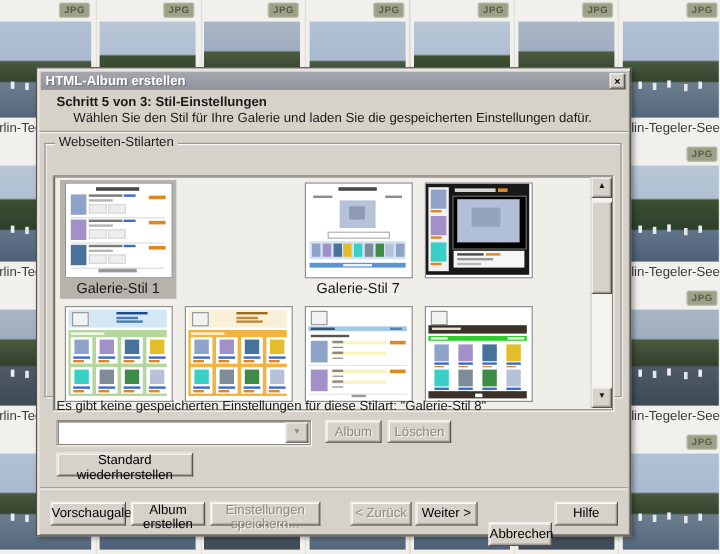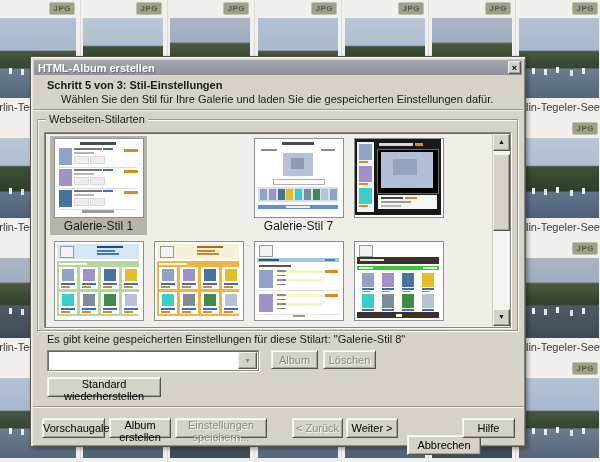--- a/index.html
+++ b/index.html
@@ -58,21 +58,21 @@
   .groove{position:absolute;left:2px;right:2px;height:0;border-top:1px solid #9a968e;border-bottom:1px solid #f6f5f1;}
   .g-top{top:52px;}
   .g-bottom{top:349px;}
   
   .groupbox{
     position:absolute;left:6px;top:62px;width:479px;height:210px;
     border:1px solid #9a968e;box-shadow:inset 1px 1px 0 #f8f7f3,1px 1px 0 #f8f7f3;
   }
   .group-label{position:absolute;left:8px;top:-7px;background:#d6d2c9;padding:0 3px;}
   .listbox{
-    position:absolute;left:6px;top:12px;width:465px;height:194px;
+    position:absolute;left:6px;top:26px;width:465px;height:194px;
     background:#f0eee9;border:1px solid #8a867e;
     box-shadow:inset 1px 1px 0 #6f6b64,1px 1px 0 #fff;
     overflow:hidden;
   }
   .style-list{position:absolute;inset:1px;overflow:hidden;}
   .style-item{position:absolute;width:97px;height:99px;text-align:center;}
   .style-item.selected{background:var(--sel,#b7b3ab);}
   .style-thumb{
     position:relative;width:88px;height:78px;margin:2px auto 0;
     background:#fff;border:1px solid #8e8e8e;overflow:hidden;
@@ -119,21 +119,21 @@
   }
   .btn.disabled{color:#8e8b83;text-shadow:1px 1px 0 #f3f2ed;}
   .b-laden{left:240px;top:293px;width:47px;}
   .b-loeschen{left:292px;top:293px;width:53px;}
   .b-restore{left:16px;top:320px;width:114px;height:20px;}
   .b-preview{left:11px;top:361px;width:63px;height:20px;}
   .b-create{left:78px;top:361px;width:62px;height:20px;}
   .b-save{left:144px;top:361px;width:92px;height:20px;}
   .b-back{left:261px;top:361px;width:51px;height:20px;}
   .b-next{left:315px;top:361px;width:52px;height:20px;}
-  .b-cancel{left:376px;top:378px;width:74px;height:20px;}
+  .b-cancel{left:376px;top:378px;width:53px;height:20px;}
   .b-help{left:431px;top:361px;width:53px;height:20px;}
 </style>
 </head>
 <body>
 
 <div class="photo-grid">
     <div class="bg-cell" style="left: -6px; top: 0px;">
       <span class="bg-badge">JPG</span>
       <div class="bg-photo v0"></div>
       <div class="bg-name">Berlin-Tegeler-See...</div>

